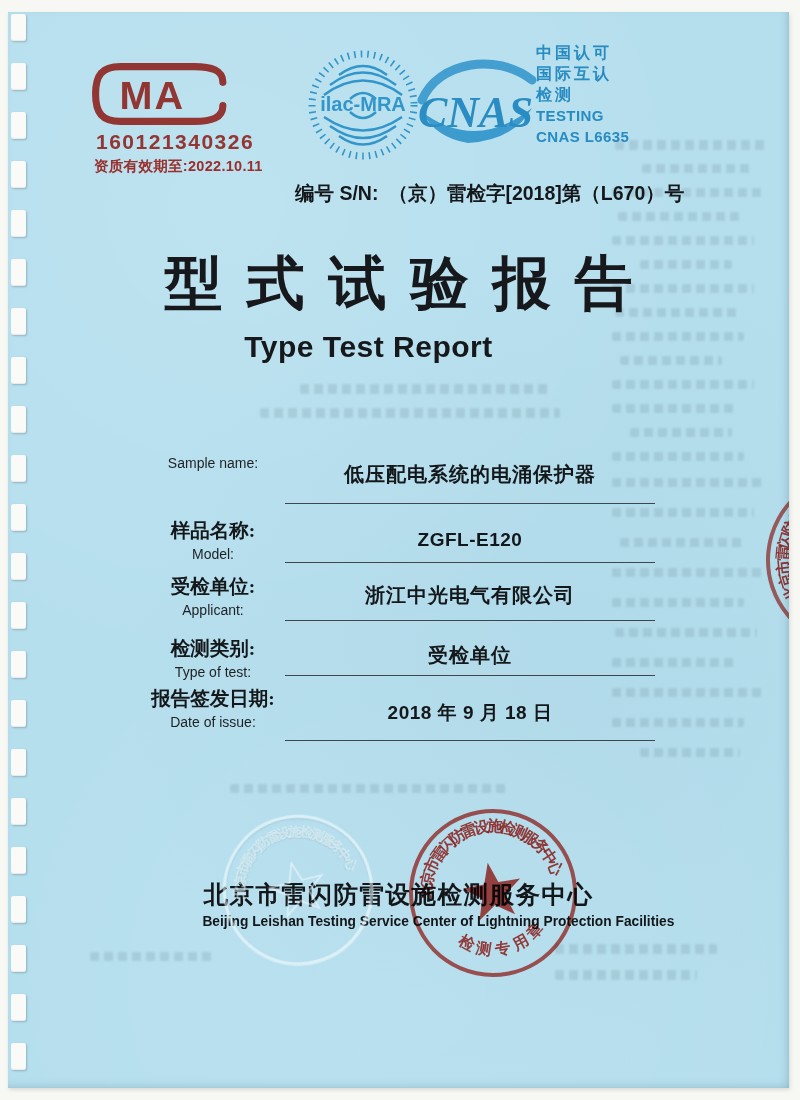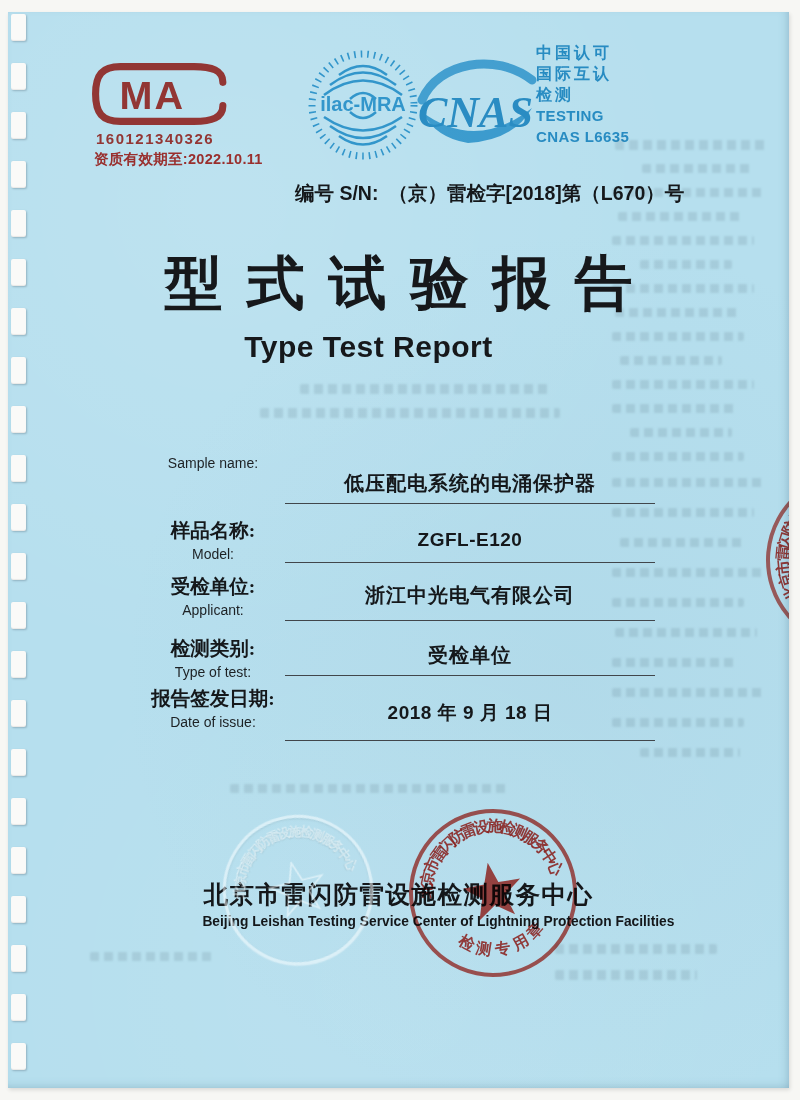--- a/index.html
+++ b/index.html
@@ -30,21 +30,21 @@
   }
   
   .ghost{
     position:absolute;border-radius:2px;filter:blur(1.1px);
     background:repeating-linear-gradient(90deg, rgba(88,118,132,.32) 0 9px, transparent 9px 14px);
     opacity:.55;
   }
   
   .cma{position:absolute;left:82px;top:50px;color:#c4322c;mix-blend-mode:multiply;opacity:.95;}
   .cma svg{display:block;}
-  .cma-number{font-size:15px;font-weight:bold;letter-spacing:1.5px;margin:4px 0 0 6px;
+  .cma-number{font-size:21px;font-weight:bold;letter-spacing:1.5px;margin:4px 0 0 6px;
     font-family:"Liberation Sans","DejaVu Sans",sans-serif;}
   .cma-validity{font-size:14.5px;font-weight:bold;margin:3px 0 0 4px;color:#cd2a25;letter-spacing:.3px;}
   
   .accred{position:absolute;left:296px;top:30px;width:330px;height:135px;mix-blend-mode:multiply;}
   .ilac{position:absolute;left:4px;top:2px;opacity:.88;}
   .cnas{position:absolute;left:112px;top:10px;opacity:.9;}
   .accred-text{position:absolute;left:232px;top:0;color:#2597cc;opacity:.92;line-height:21px;}
   .accred-text .cnline{font-size:16px;font-weight:bold;letter-spacing:3px;}
   .accred-text .enline{font-size:15px;font-weight:bold;letter-spacing:.4px;}
   
@@ -206,21 +206,21 @@
       <span>编号 S/N:</span><span class="v">（京）雷检字[2018]第（L670）号</span>
     </div>
 
     <div class="title-cn">型式试验报告</div>
     <div class="title-en">Type Test Report</div>
 
     <div class="field" style="top:441px">
       <div class="f-label">
         <div class="f-en">Sample name:</div>
       </div>
-      <div class="f-value v-cjk" style="top:17px">低压配电系统的电涌保护器</div>
+      <div class="f-value v-cjk" style="top:8px">低压配电系统的电涌保护器</div>
     </div>
     <div class="f-line" style="top:491px"></div>
 
     <div class="field" style="top:505px">
       <div class="f-label">
         <div class="f-cn">样品名称:</div>
         <div class="f-en">Model:</div>
       </div>
       <div class="f-value v-lat" style="top:12px">ZGFL-E120</div>
     </div>

